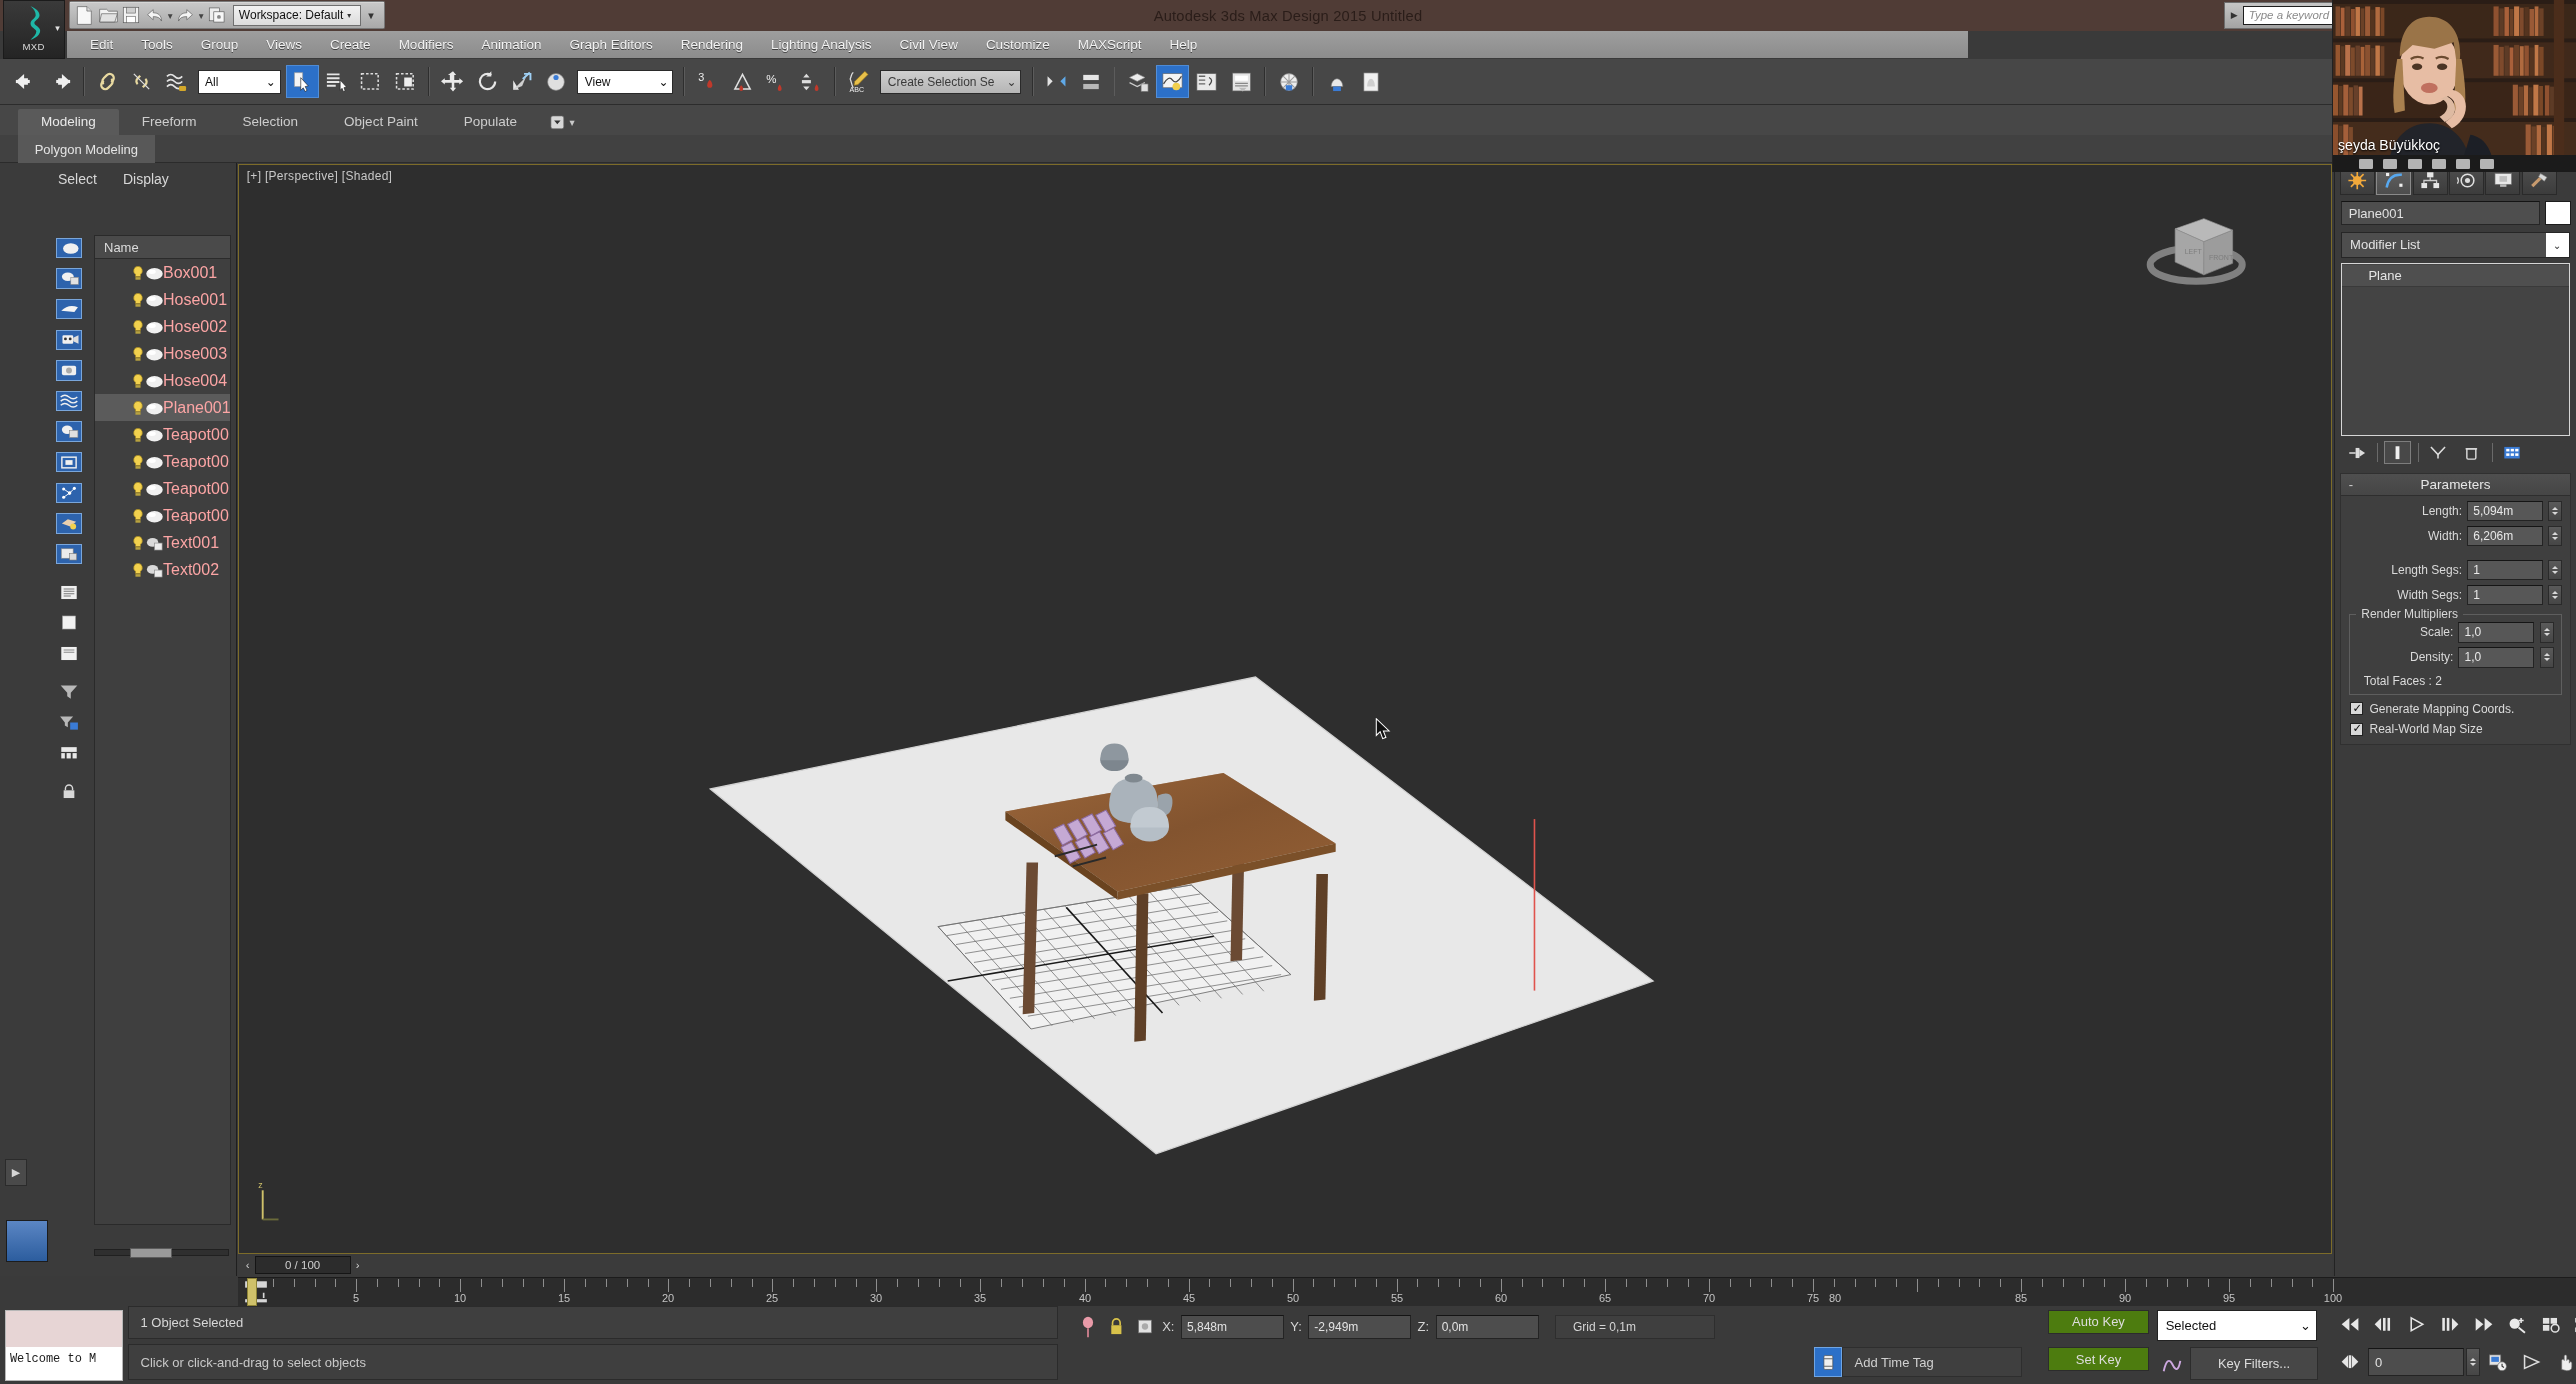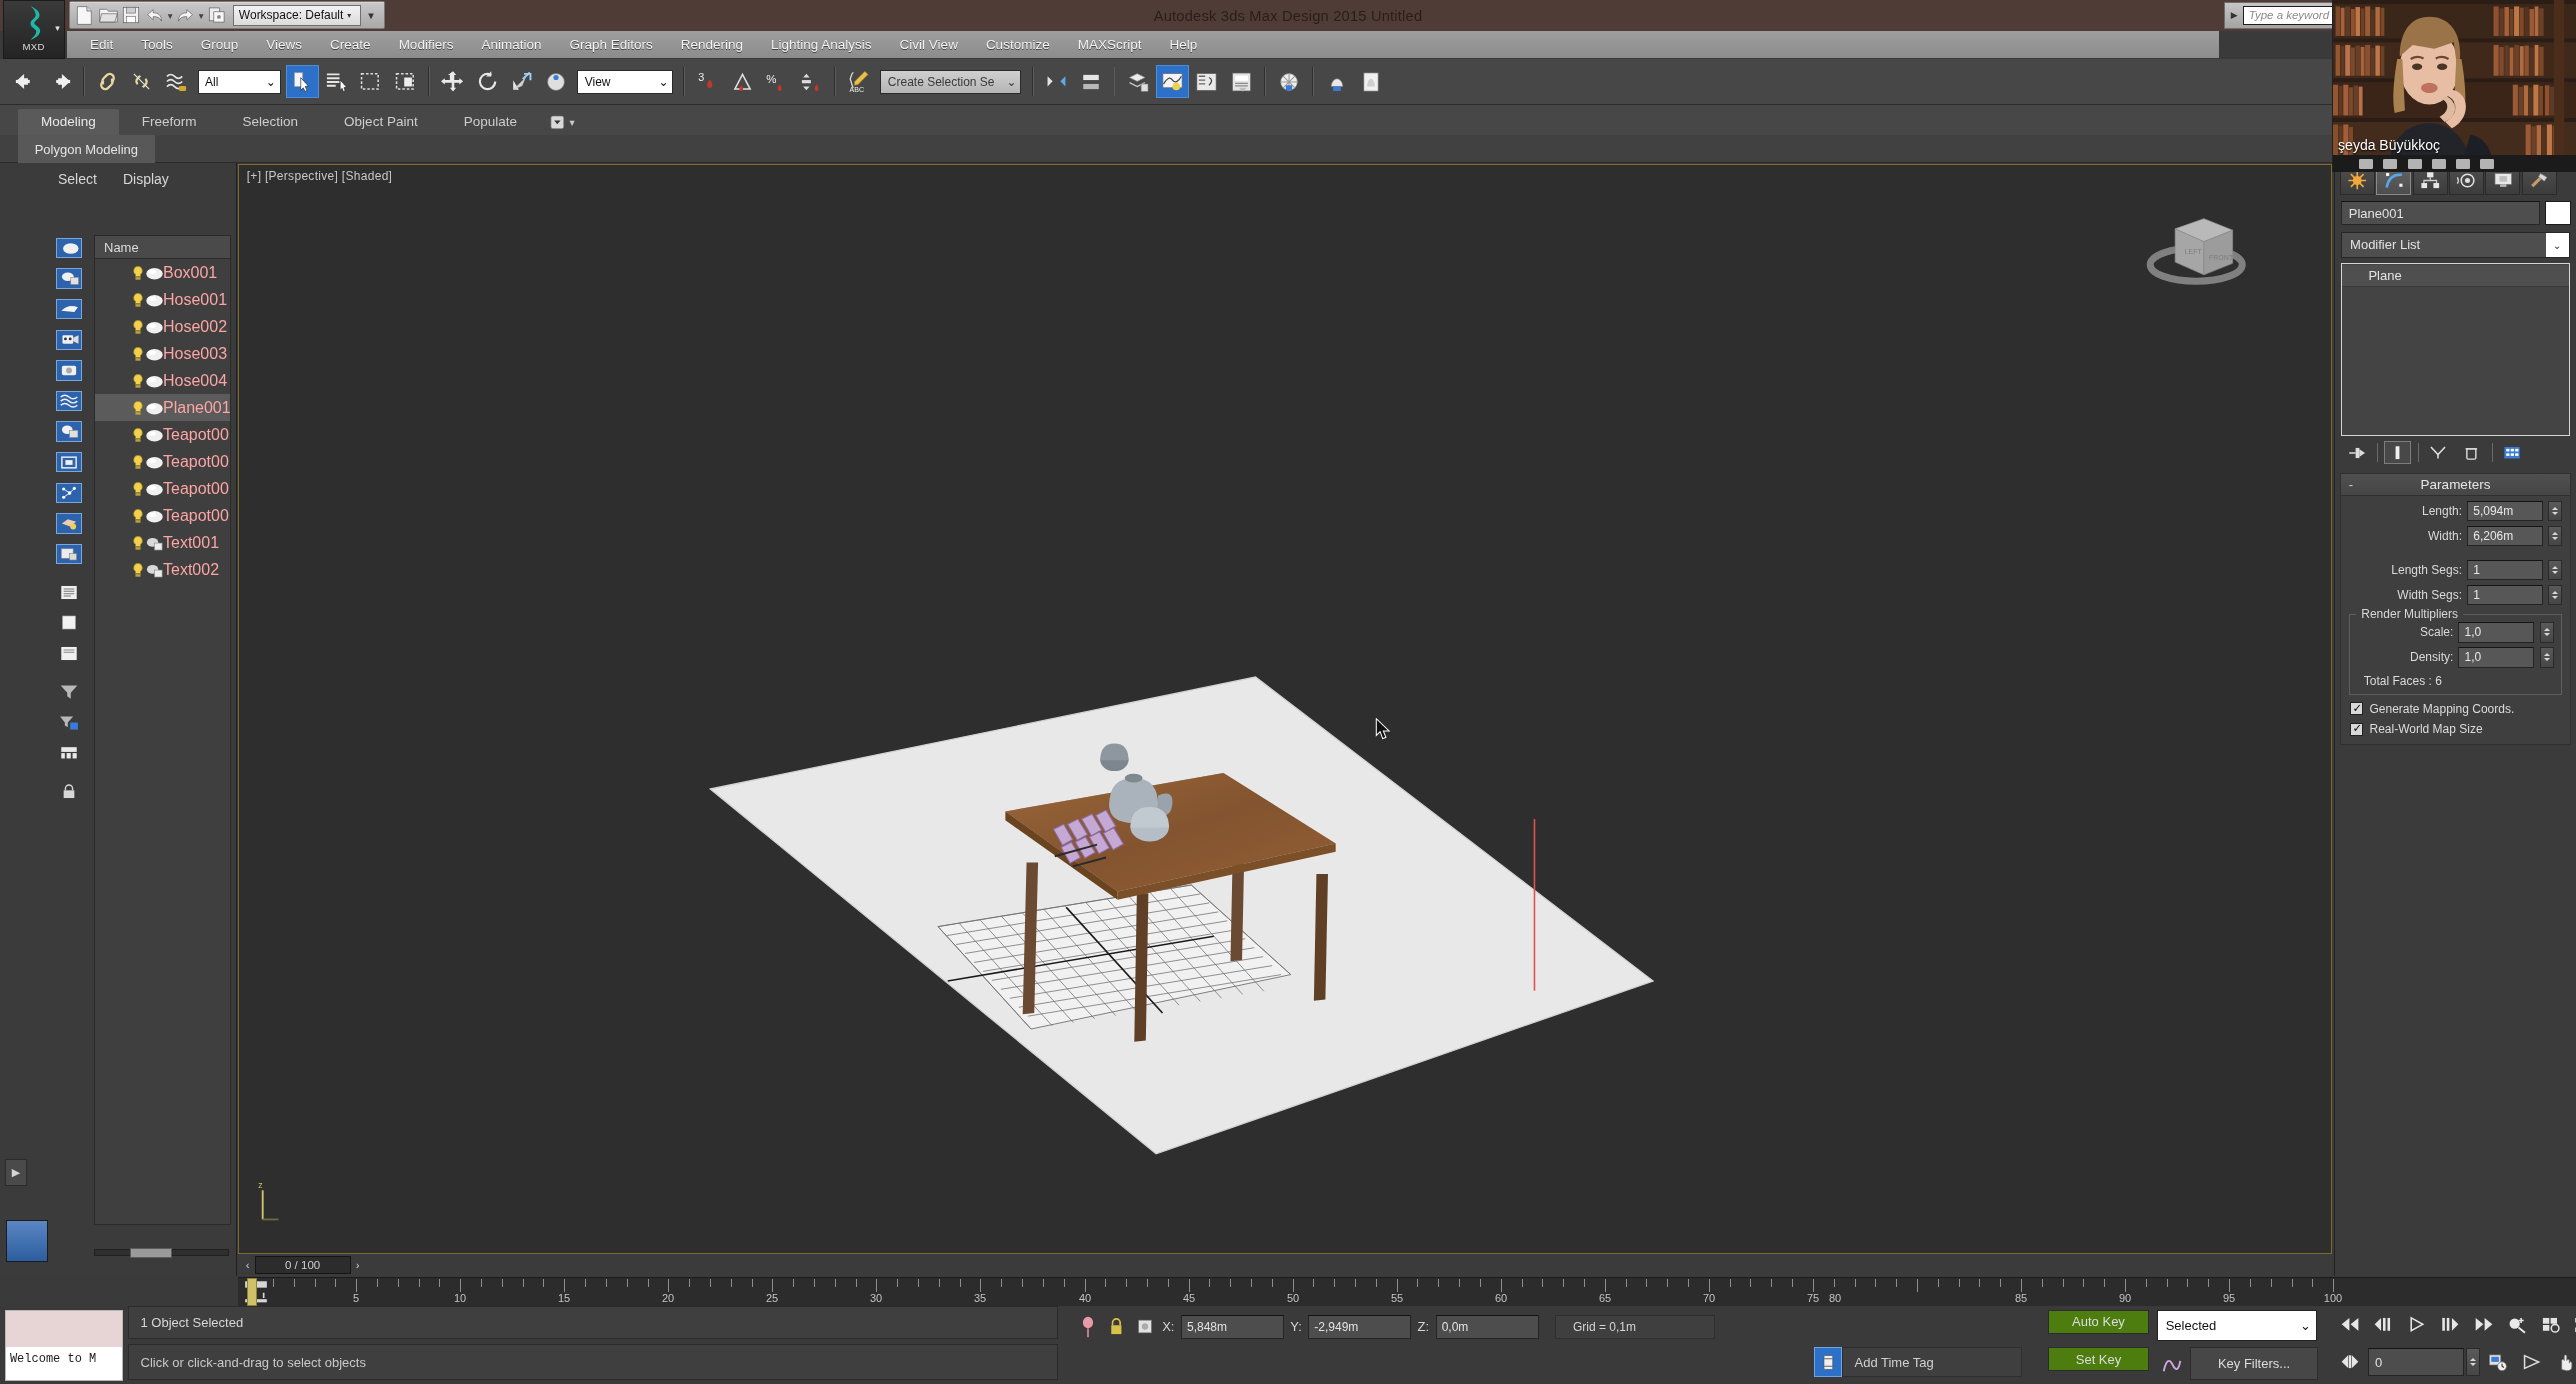--- a/index.html
+++ b/index.html
@@ -59,21 +59,21 @@
   .ic-input {
     width: 212px; height: 19px; background: #fff; border: 1.3px solid #1d1d1d;
     font-size: 11.5px; color: #222; padding: 0 5.1px; font-style: italic;
     font-family: "Liberation Sans", sans-serif;
   }
   .ic-input::placeholder { color: #8b8b8b; font-style: italic; }
   .infocenter .icn { width: 22px; height: 22px; display:flex; align-items:center; justify-content:center; }
 
   
   .menubar {
-    position: absolute; left: 67px; top: 31px; height: 27px; width: 2152px;
+    position: absolute; left: 67px; top: 31px; height: 27px; width: 1901px;
     background: linear-gradient(180deg,#9e9e9e,#8c8c8c);
     display: flex; align-items: center; padding-left: 9px;
   }
   .menubar .mi {
     font-size: 13.5px; color: #f2f2f2; padding: 2.6px 14px; white-space: nowrap;
     text-shadow: 0 0.6px 0.6px rgba(0,0,0,.55);
   }
 
   
   .maintoolbar {
@@ -1268,21 +1268,21 @@
             </div>
             <div class="prow">
               <span class="plabel">Density:</span>
               <span class="pfield">1,0</span>
               <span class="spin">
                 <i class="up"></i>
                 <i class="dn"></i>
               </span>
             </div>
           </div>
-        <div class="totalfaces">Total Faces : 6</div>
+        <div class="totalfaces">Total Faces : 2</div>
       </div>
 
       <div id="paramchecks" style="padding-bottom:7.7px;">
           <div class="chkrow">
             <span class="chk"></span>
             <span>Generate Mapping Coords.</span>
           </div>
           <div class="chkrow">
             <span class="chk"></span>
             <span>Real-World Map Size</span>

